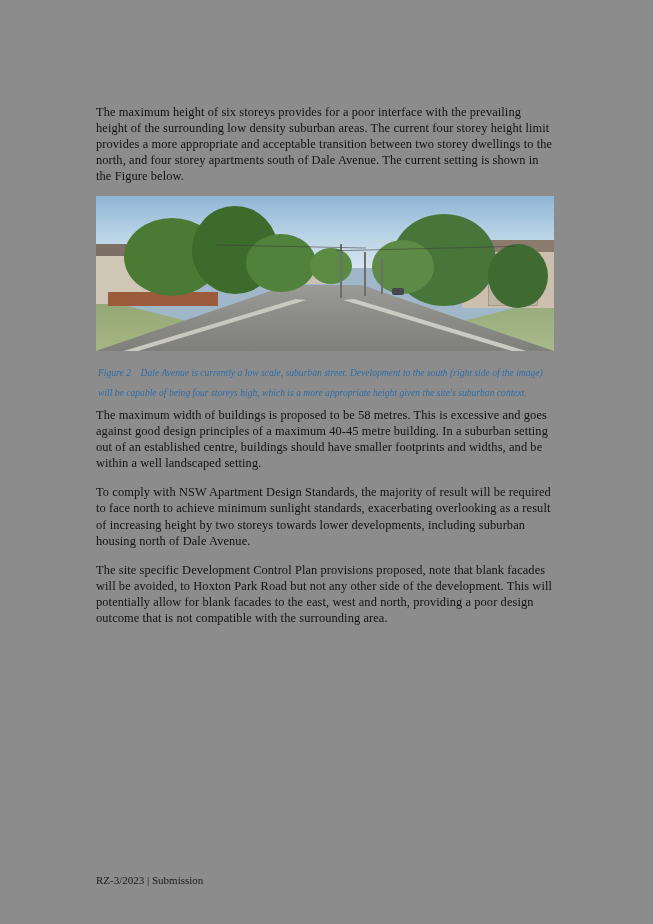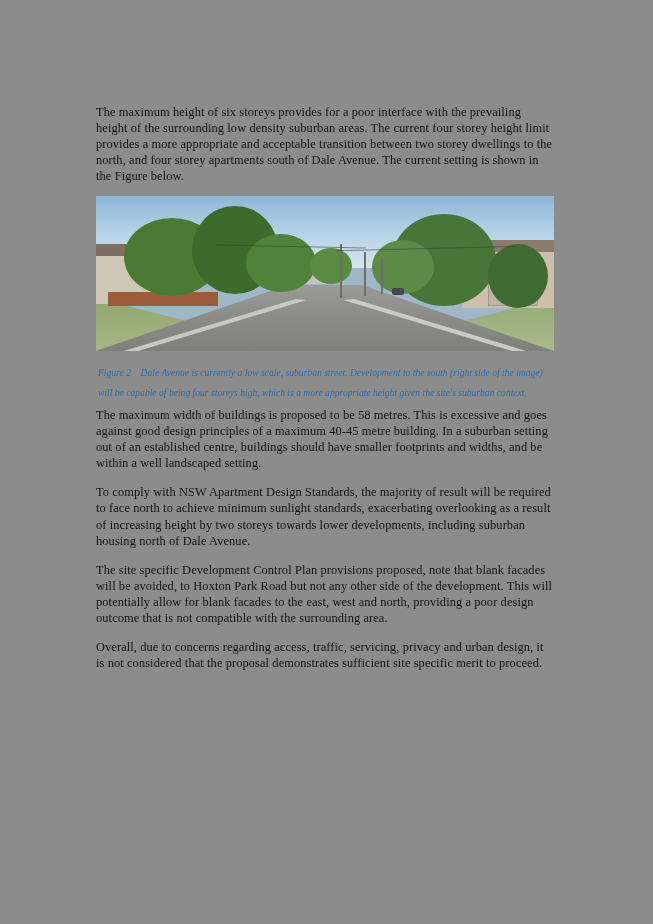--- a/index.html
+++ b/index.html
@@ -235,17 +235,19 @@
       <span class="lbl">Figure 2</span>
       &nbsp;&nbsp;
       <span>Dale Avenue is currently a low scale, suburban street. Development to the south (right side of the image) will be capable of being four storeys high, which is a more appropriate height given the site's suburban context.</span>
     </div>
   </div>
 
   <div class="body-block">
     <p class="para">The maximum width of buildings is proposed to be 58 metres. This is excessive and goes against good design principles of a maximum 40-45 metre building. In a suburban setting out of an established centre, buildings should have smaller footprints and widths, and be within a well landscaped setting.</p>
     <p class="para">To comply with NSW Apartment Design Standards, the majority of result will be required to face north to achieve minimum sunlight standards, exacerbating overlooking as a result of increasing height by two storeys towards lower developments, including suburban housing north of Dale Avenue.</p>
     <p class="para">The site specific Development Control Plan provisions proposed, note that blank facades will be avoided, to Hoxton Park Road but not any other side of the development. This will potentially allow for blank facades to the east, west and north, providing a poor design outcome that is not compatible with the surrounding area.</p>
-    <p class="para tight">Overall, due to concerns regarding access, traffic, servicing, privacy and urban design, it is not considered that the proposal demonstrates sufficient site specific merit to proceed.</p>
-  </div>
-
+  </div>
+
+  <div class="footer">
+    <span>RZ-3/2023 | Submission</span>
+  </div>
 
 </div>
 
 </body></html>

